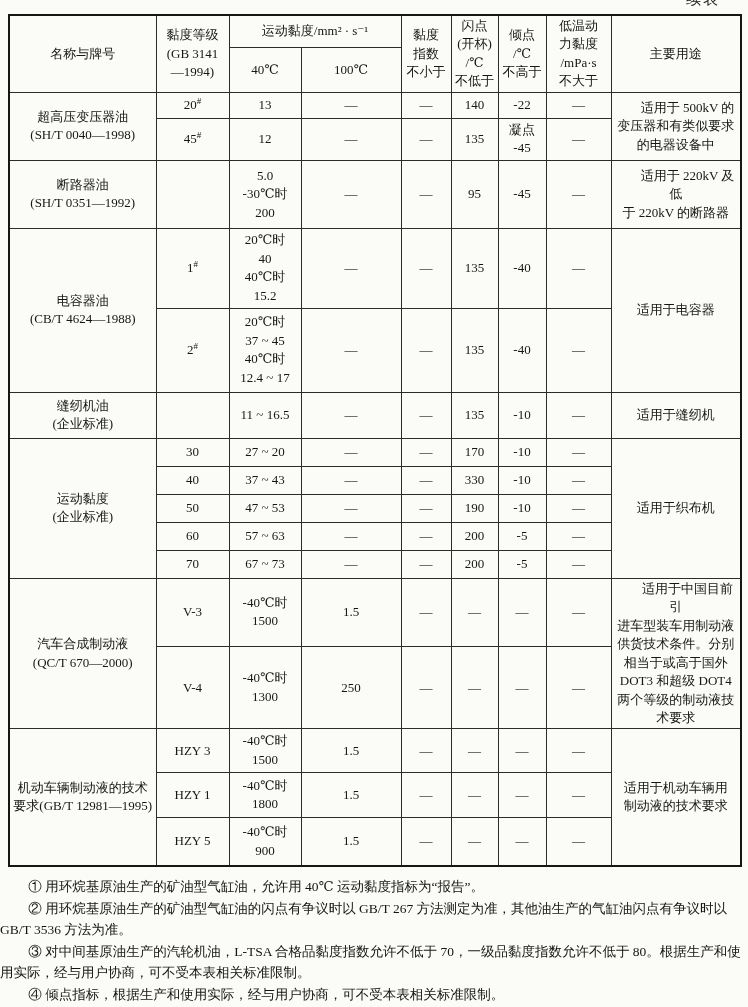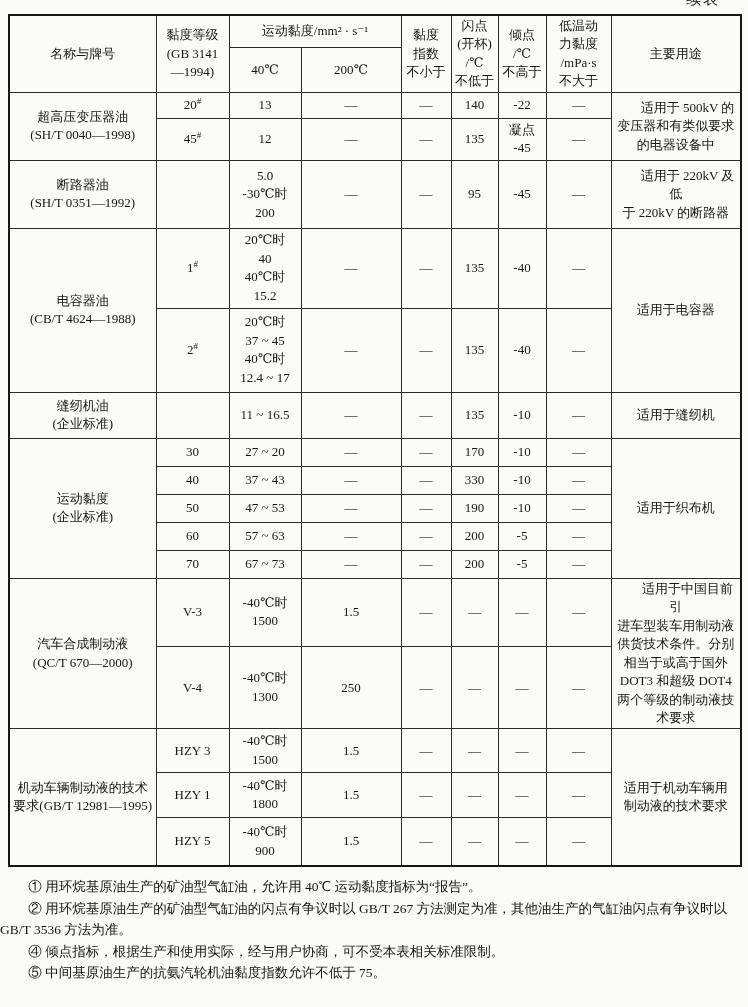--- a/index.html
+++ b/index.html
@@ -39,21 +39,21 @@
     text-align:left;padding:2px 5px;line-height:1.55;
     text-indent:1.8em;
   }
   td.uses-center{line-height:1.8;}
   sup.mk{font-size:9px;line-height:0;vertical-align:super;}
   .notes{
     margin:9px 2px 0 0;
     font-size:13.5px;line-height:1.6;
     color:#141414;
   }
-  .notes p{margin:0;text-indent:2.1em;font-family:Liberation Serif, serif;}
+  .notes p{margin:0;text-indent:2.1em;}
 </style>
 </head>
 <body>
 
 <div class="cont-label">续表</div>
 
 <table class="spec">
   <colgroup>
     <col style="width:147px">
       <col style="width:73px">
@@ -84,21 +84,21 @@
 /℃
 不高于</td>
       <td rowspan="2">低温动
 力黏度
 /mPa·s
 不大于</td>
       <td rowspan="2">主要用途</td>
     </tr>
     <tr style="height:42px">
       <td>40℃</td>
-      <td>200℃</td>
+      <td>100℃</td>
     </tr>
   </tbody>
 
   <tbody>
 
     <tr style="height:26px">
       <td rowspan="2" class="name-cell">超高压变压器油
 (SH/T 0040—1998)</td>
       <td><span>20</span><sup class="mk">#</sup></td>
       <td>13</td>
@@ -289,16 +289,17 @@
       <td>—</td>
       <td>—</td>
       <td>—</td>
     </tr>
   </tbody>
 </table>
 
 <div class="notes">
   <p>① 用环烷基原油生产的矿油型气缸油，允许用 40℃ 运动黏度指标为“报告”。</p>
   <p>② 用环烷基原油生产的矿油型气缸油的闪点有争议时以 GB/T 267 方法测定为准，其他油生产的气缸油闪点有争议时以 GB/T 3536 方法为准。</p>
+  <p>③ 对中间基原油生产的汽轮机油，L-TSA 合格品黏度指数允许不低于 70，一级品黏度指数允许不低于 80。根据生产和使用实际，经与用户协商，可不受本表相关标准限制。</p>
   <p>④ 倾点指标，根据生产和使用实际，经与用户协商，可不受本表相关标准限制。</p>
   <p>⑤ 中间基原油生产的抗氨汽轮机油黏度指数允许不低于 75。</p>
 
 </div>
 
 </body></html>

